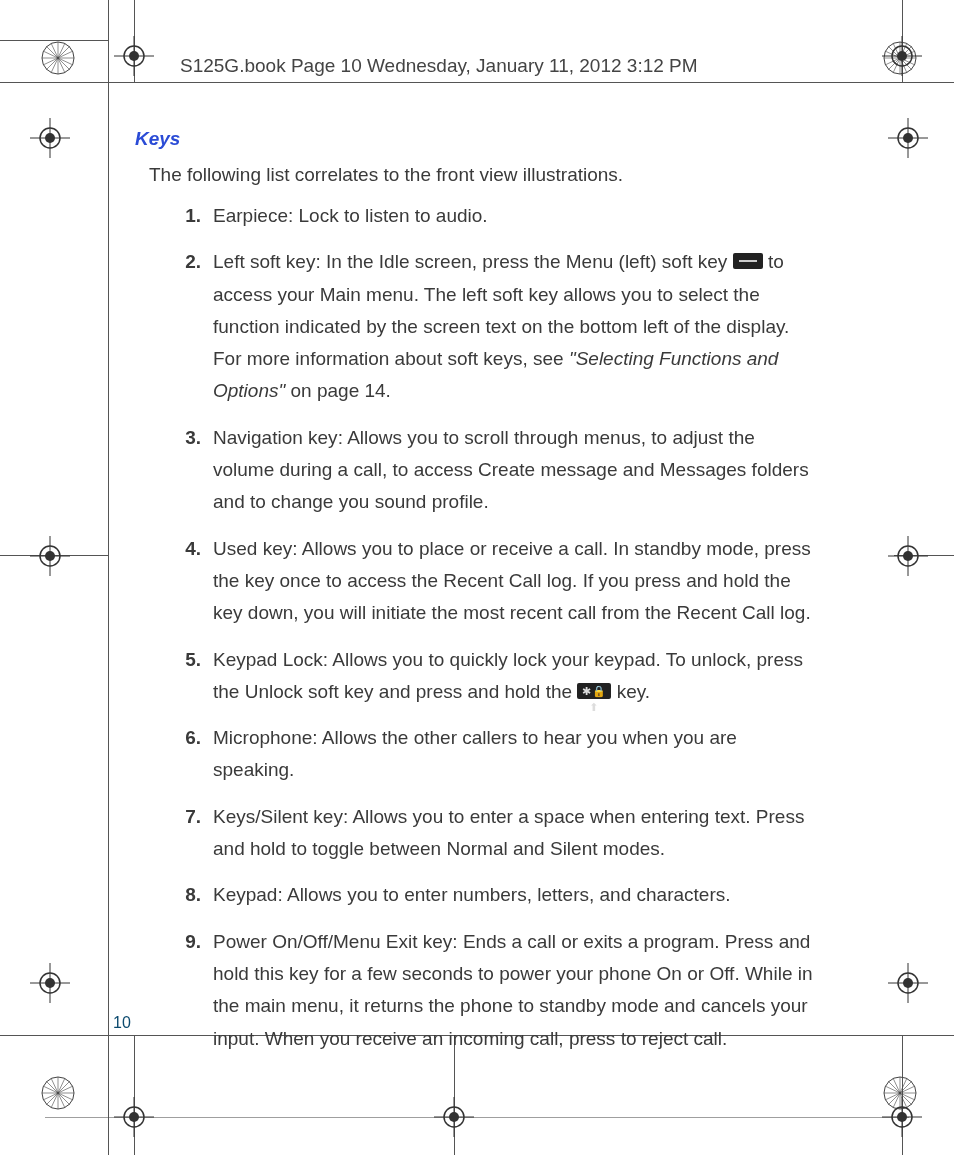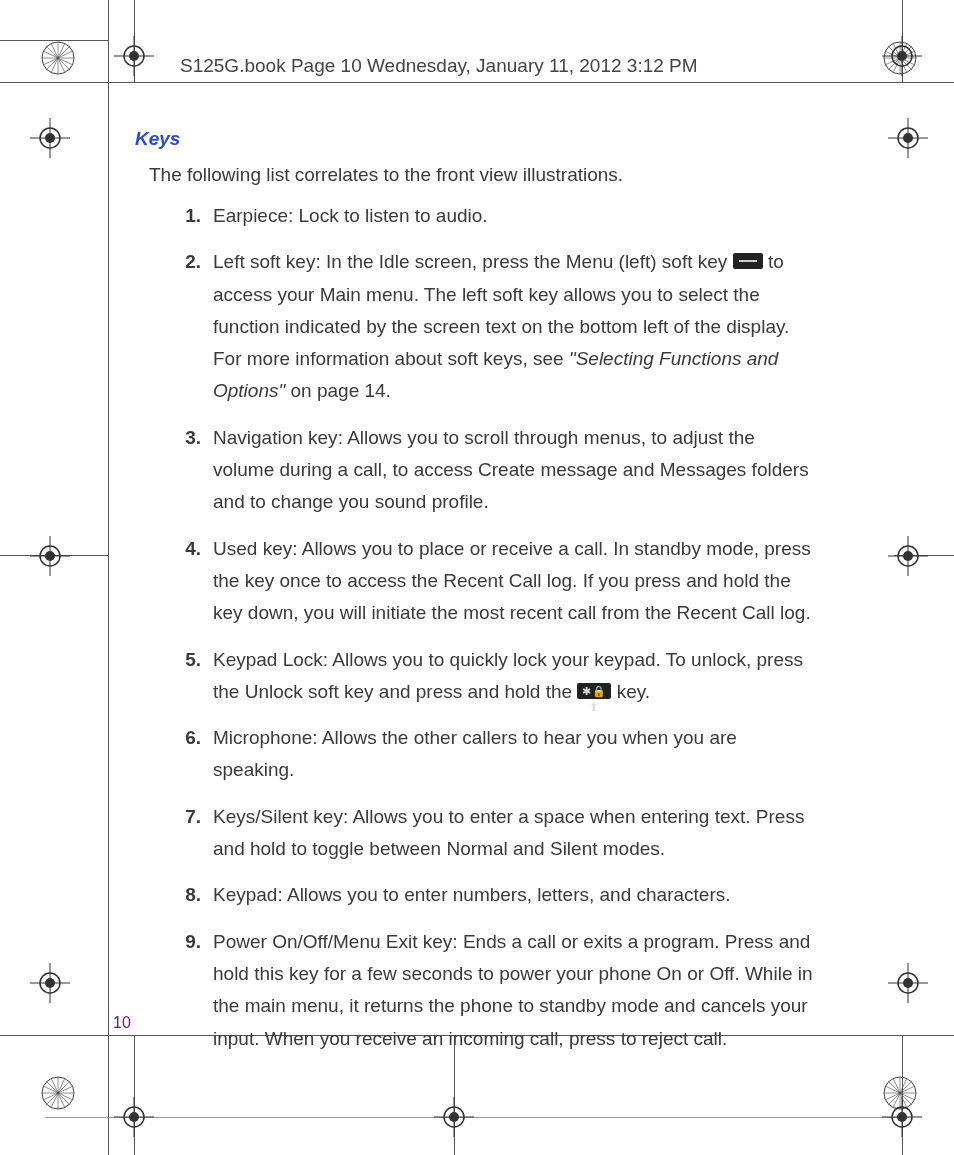--- a/index.html
+++ b/index.html
@@ -98,21 +98,21 @@
     text-align: center;
     letter-spacing: 1px;
     color: #ddd;
   }
 
   .page-num {
     position: absolute;
     left: 113px;
     top: 1014px;
     font-size: 16px;
-    color: #701a75;
+    color: #0c4a6e;
   }
 
   
   .reg-corner { position: absolute; width: 36px; height: 36px; }
   .reg-corner svg { width: 36px; height: 36px; }
   .reg-cross { position: absolute; width: 40px; height: 40px; }
   .reg-cross svg { width: 40px; height: 40px; }
 </style>
 </head>
 <body>

